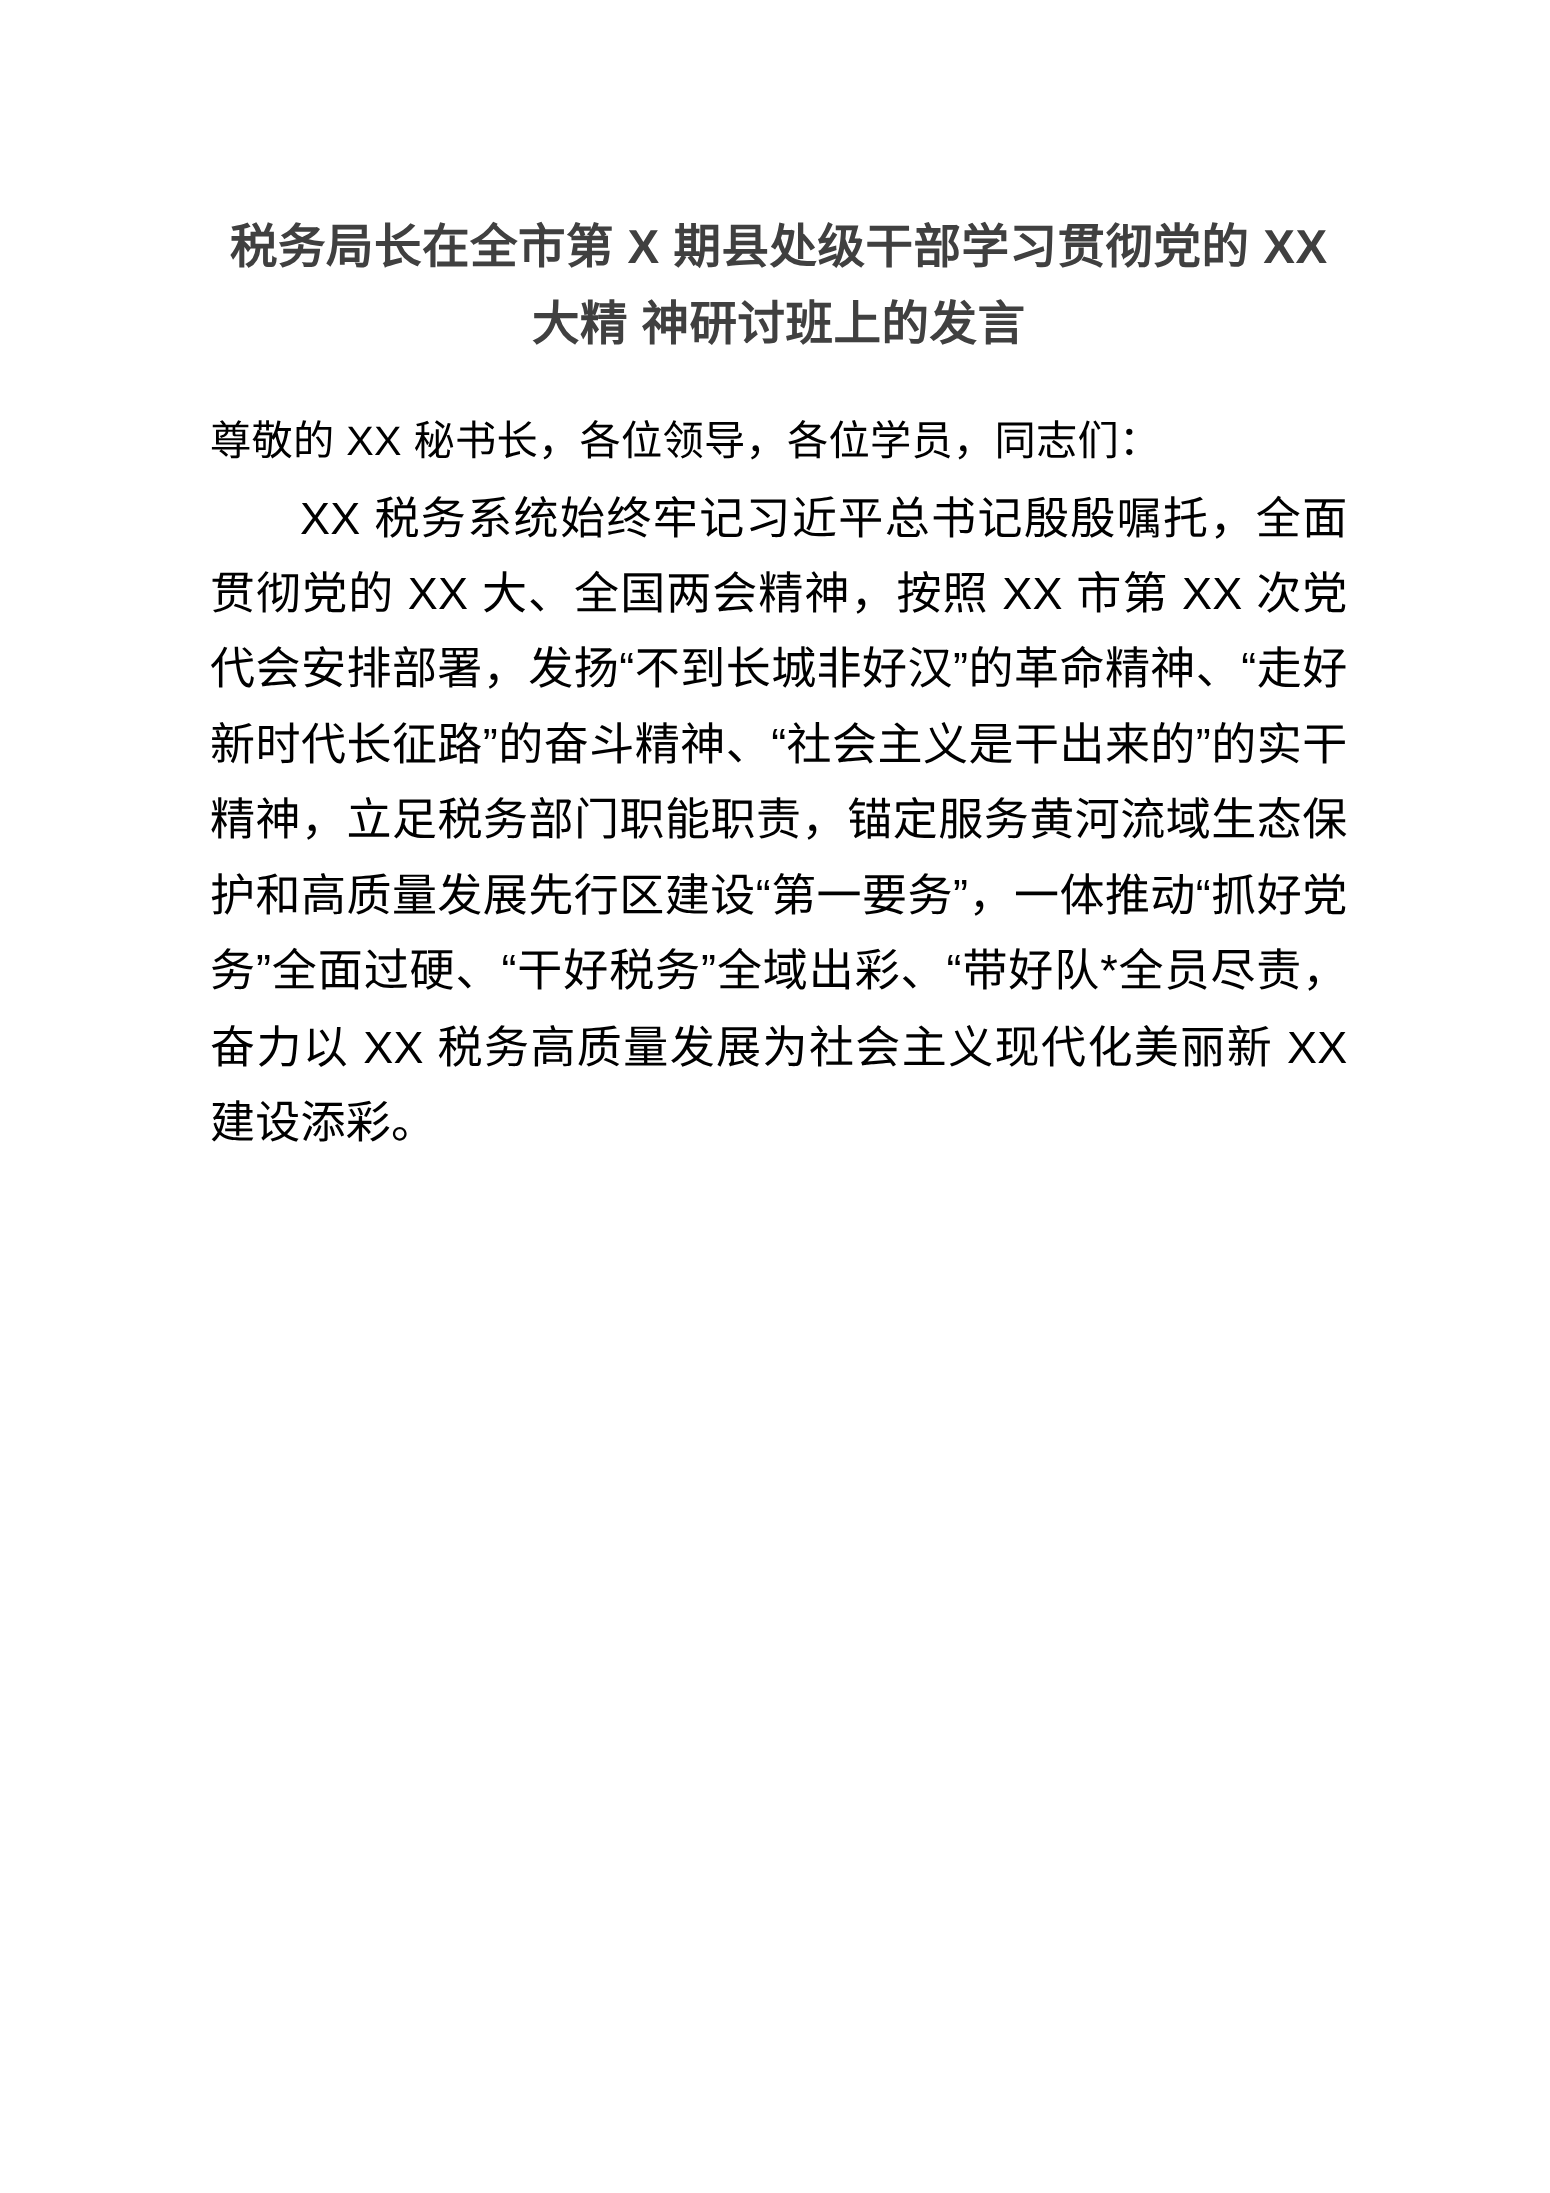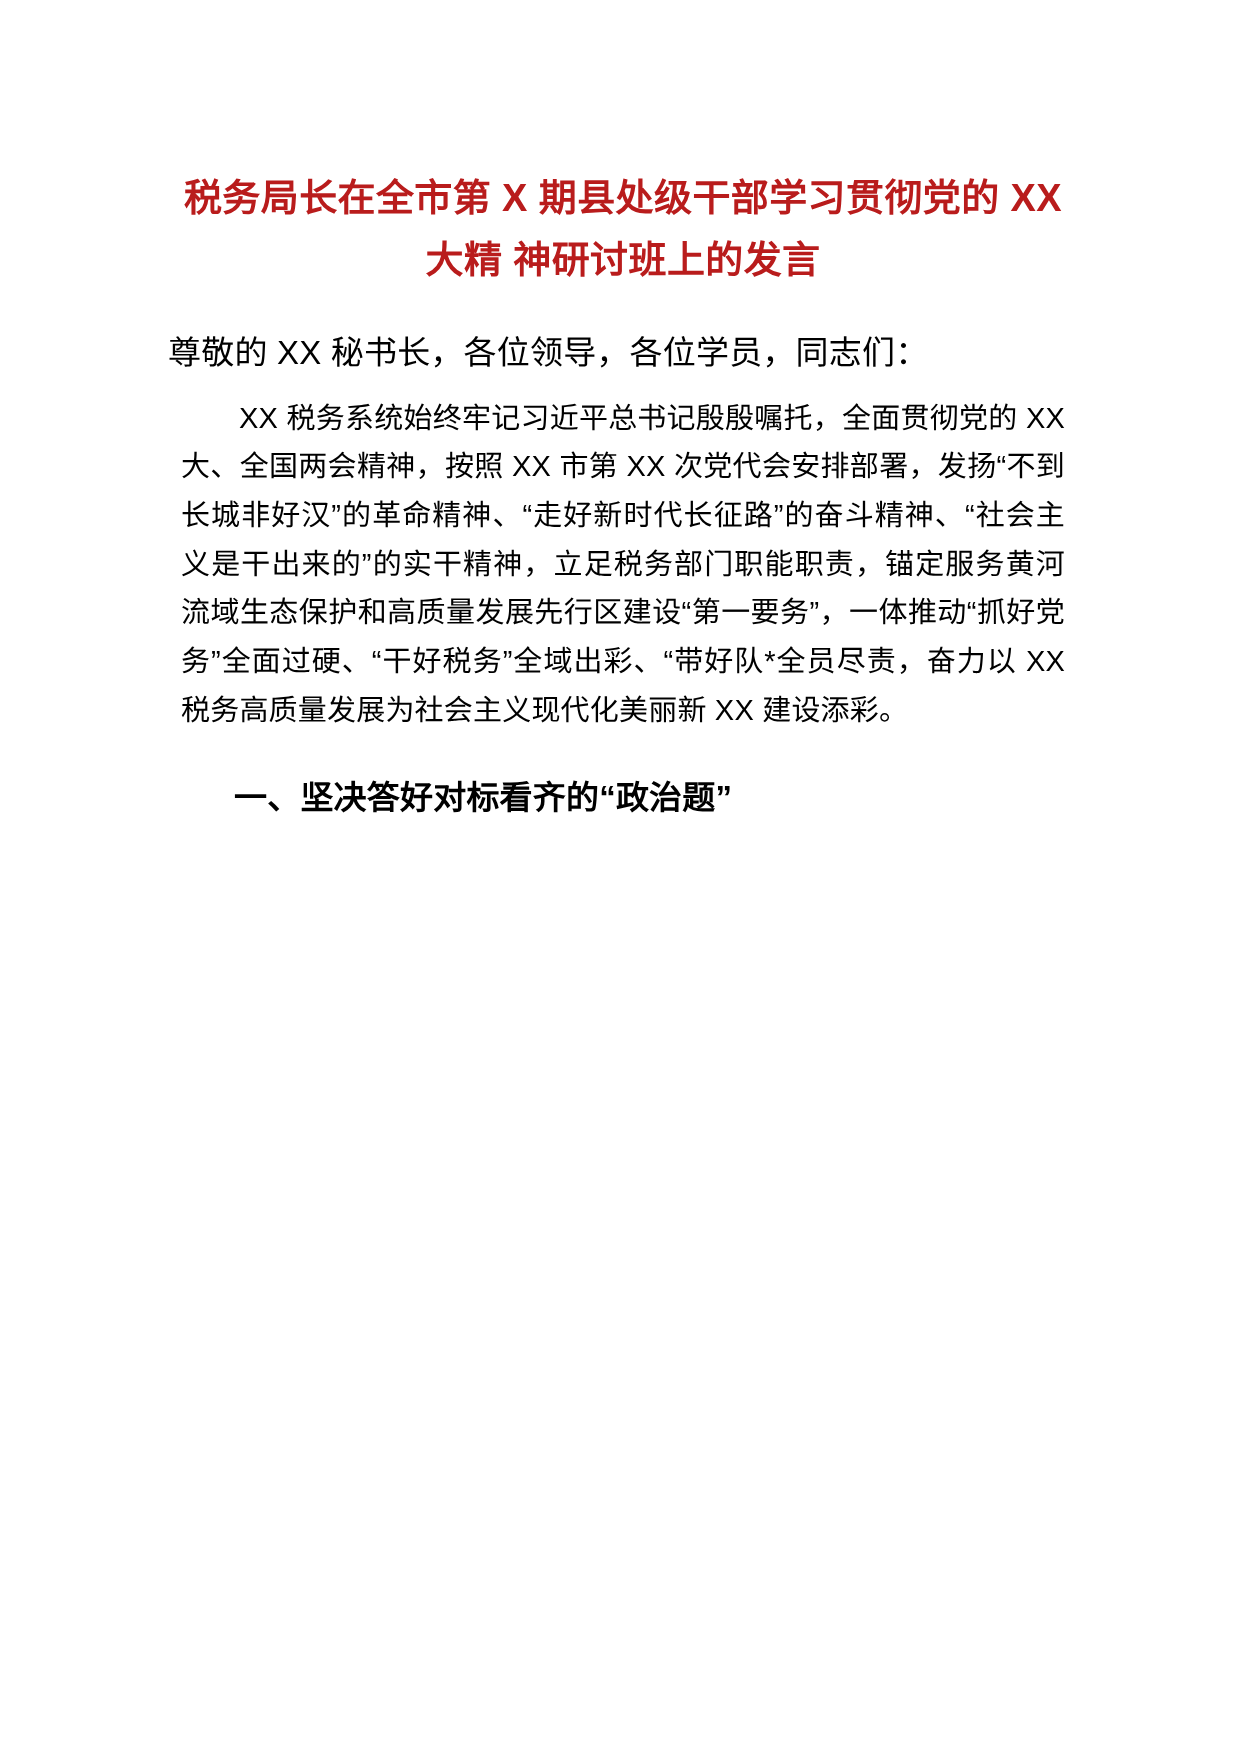--- a/index.html
+++ b/index.html
@@ -27,36 +27,36 @@
   }
 
   .doc-title {
     margin: 0 0 34px 0;
     text-align: center;
     font-size: 38px;
     font-weight: 700;
     line-height: 1.62;
     letter-spacing: 0.4px;
     word-break: break-all;
-    color: #b91c1c;
+    color: #404040;
   }
 
   .salutation {
     margin: 0 0 4px 0;
     font-size: 33px;
     line-height: 1.68;
     text-align: justify;
     text-align-last: left;
     word-break: break-all;
     letter-spacing: 0.2px;
   }
 
   .body-para {
-    margin: 13px;
-    font-size: 29px;
+    margin: 0;
+    font-size: 36px;
     line-height: 1.68;
     text-indent: 2em;
     text-align: justify;
     text-align-last: left;
     word-break: break-all;
     letter-spacing: 0.2px;
   }
 
   .section-heading {
     margin: 14px 0 2px 0;
@@ -80,16 +80,15 @@
     <span>税务局长在全市第 X 期县处级干部学习贯彻党的 XX 大精</span>
     <span>神研讨班上的发言</span>
   </h1>
 
   <p class="salutation">尊敬的 XX 秘书长，各位领导，各位学员，同志们：</p>
 
   <p class="body-para">XX 税务系统始终牢记习近平总书记殷殷嘱托，全面贯彻党的 XX 大、全国两会精神，按照 XX 市第 XX 次党代会安排部署，发扬“不到长城非好汉”的革命精神、“走好新时代长征路”的奋斗精神、“社会主义是干出来的”的实干精神，立足税务部门职能职责，锚定服务黄河流域生态保护和高质量发展先行区建设“第一要务”，一体推动“抓好党务”全面过硬、“干好税务”全域出彩、“带好队*全员尽责，奋力以 XX 税务高质量发展为社会主义现代化美丽新 XX 建设添彩。</p>
 
   <div class="spacer-sm"></div>
 
-  <h2 class="section-heading">一、坚决答好对标看齐的“政治题”</h2>
 
 
 </div>
 
 </body></html>

